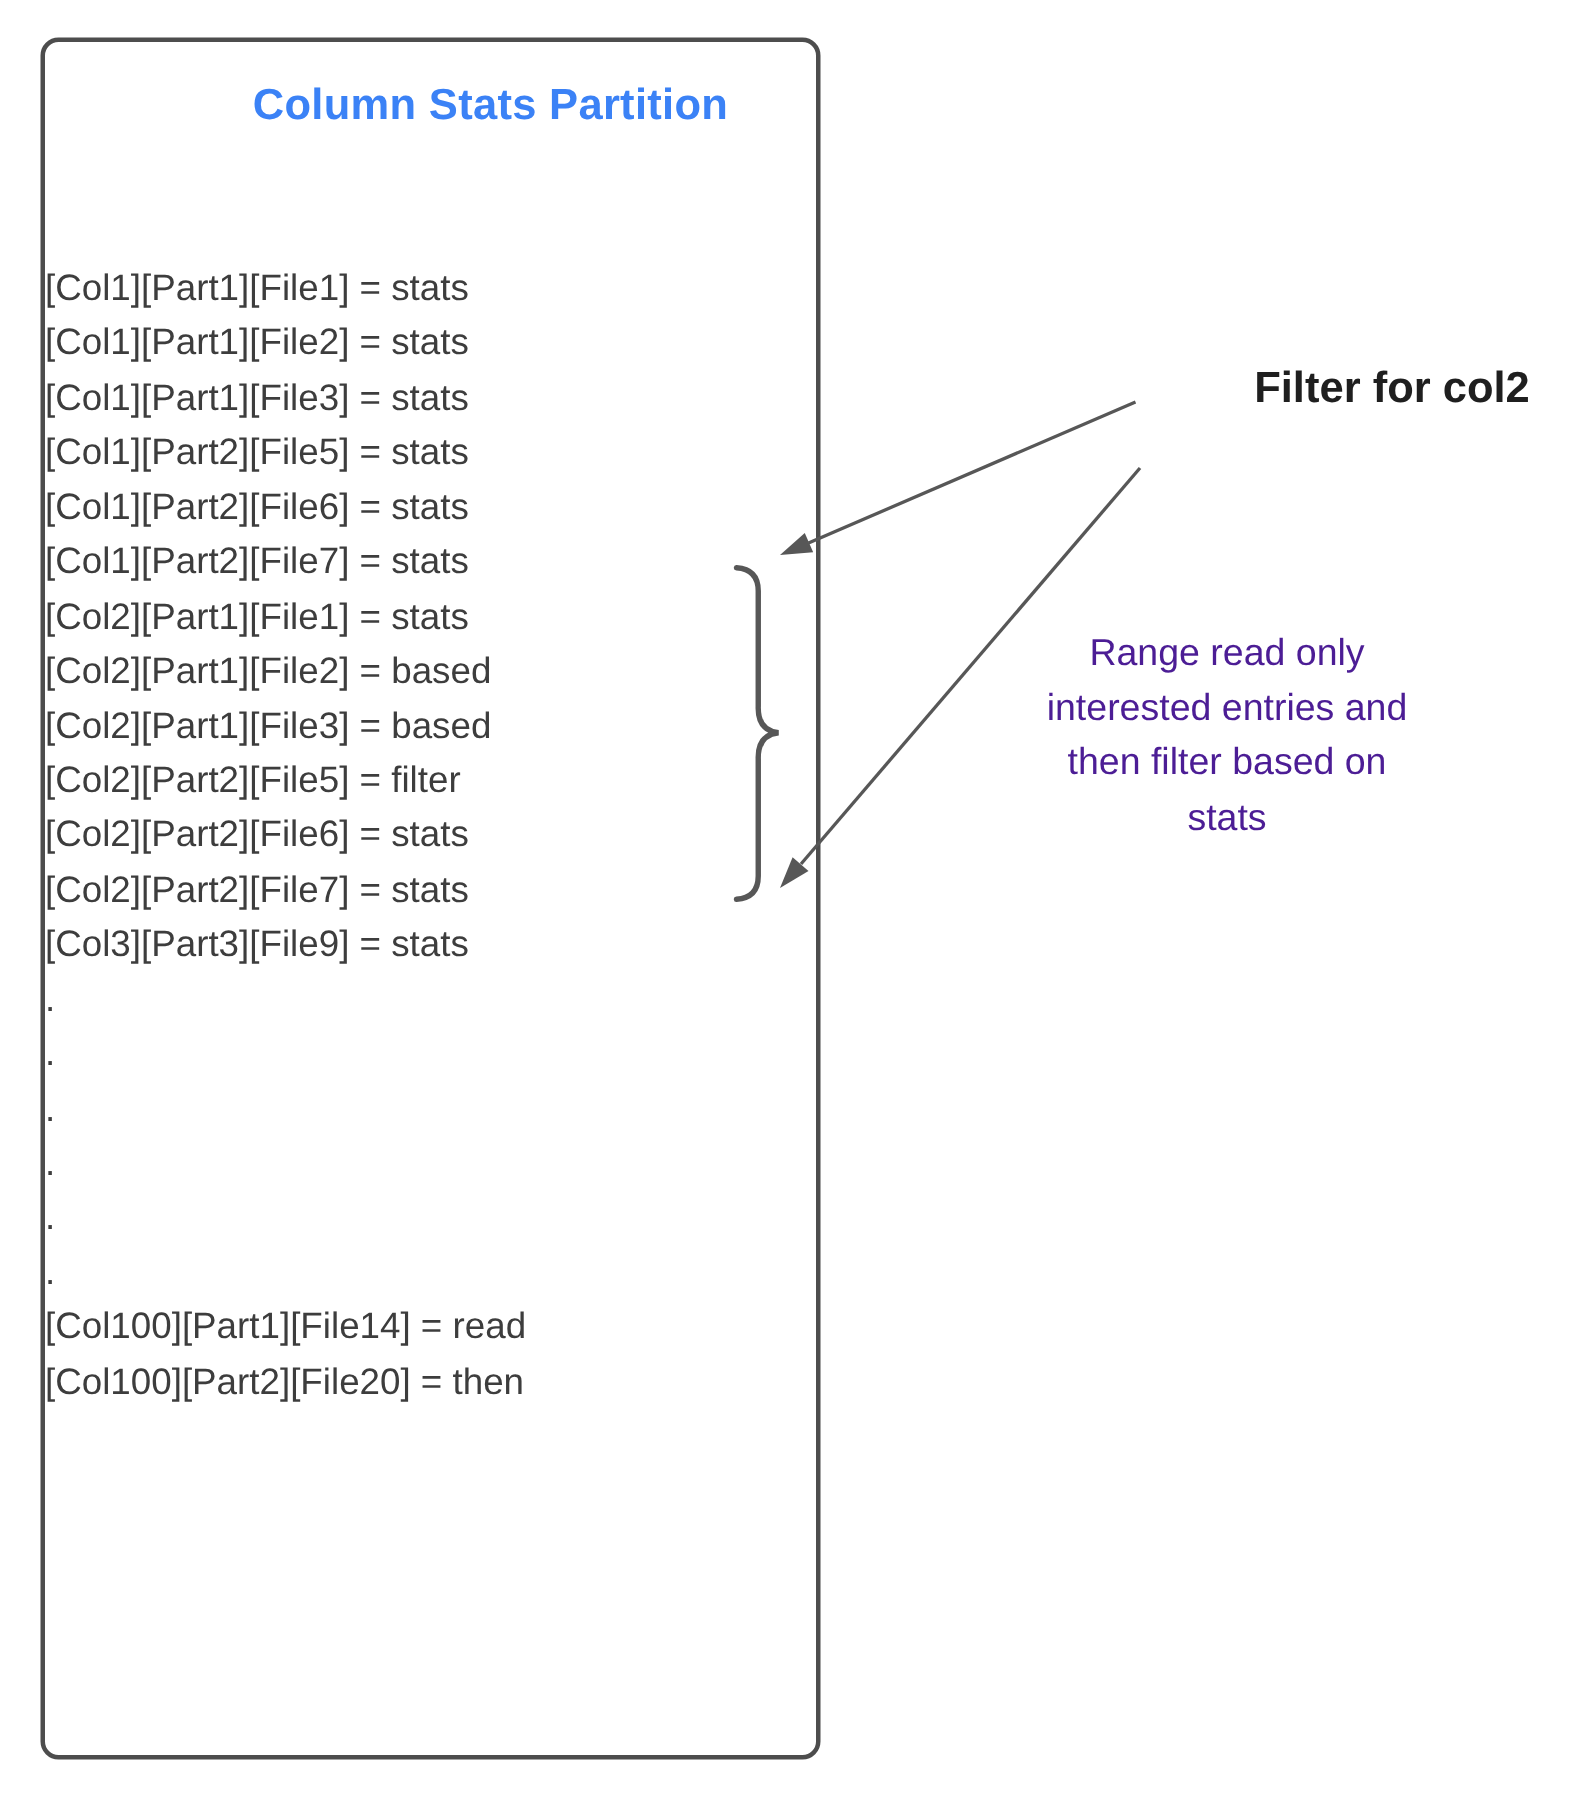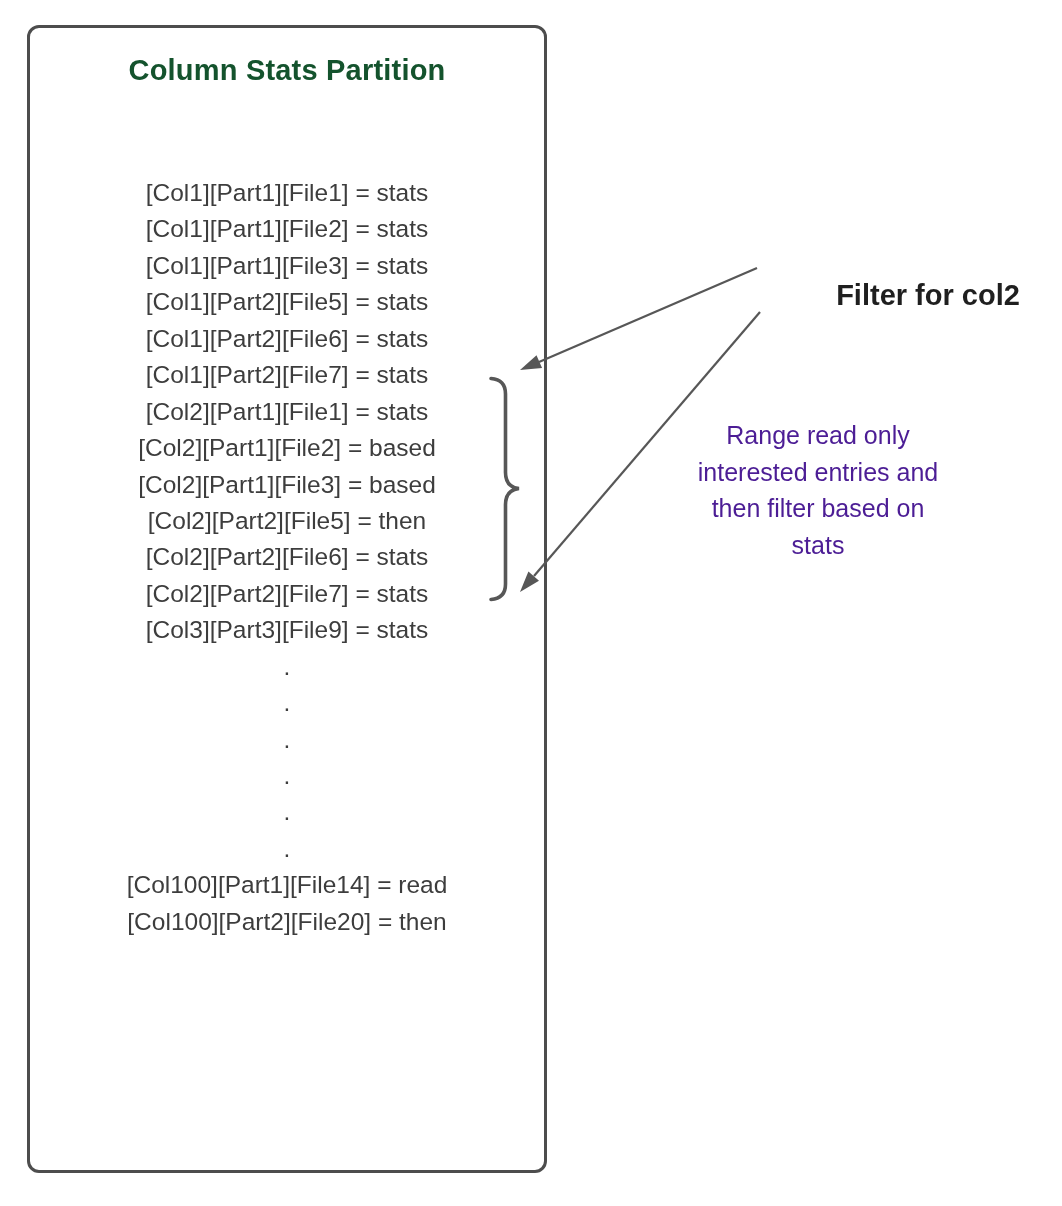--- a/index.html
+++ b/index.html
@@ -27,29 +27,29 @@
     background: #ffffff;
   }
   .box-title {
     position: absolute;
     left: 0;
     top: 26px;
     width: 100%;
     text-align: center;
     font-size: 29px;
     font-weight: bold;
-    color: #14532d;
+    color: #3b82f6;
     letter-spacing: 0.2px;
+    padding-left: 40px;
   }
   .entry-list {
     position: absolute;
     left: 0;
     top: 147px;
     width: 100%;
-    text-align: center;
   }
   .entry {
     font-size: 24.5px;
     line-height: 36.45px;
     height: 36.45px;
     color: #3d3d3d;
     white-space: nowrap;
   }
   .svg-overlay {
     position: absolute;
@@ -62,21 +62,20 @@
   .filter-label {
     position: absolute;
     left: 806px;
     top: 243px;
     width: 244px;
     text-align: center;
     font-size: 29px;
     font-weight: bold;
     color: #1f1f1f;
     white-space: nowrap;
-    margin-top: 36px;
   }
   .range-note {
     position: absolute;
     left: 668px;
     top: 417px;
     width: 300px;
     text-align: center;
     font-size: 25px;
     line-height: 36.5px;
     color: #4c1d95;
@@ -93,21 +92,21 @@
     <div class="entry-list">
         <div class="entry">[Col1][Part1][File1] = stats</div>
         <div class="entry">[Col1][Part1][File2] = stats</div>
         <div class="entry">[Col1][Part1][File3] = stats</div>
         <div class="entry">[Col1][Part2][File5] = stats</div>
         <div class="entry">[Col1][Part2][File6] = stats</div>
         <div class="entry">[Col1][Part2][File7] = stats</div>
         <div class="entry">[Col2][Part1][File1] = stats</div>
         <div class="entry">[Col2][Part1][File2] = based</div>
         <div class="entry">[Col2][Part1][File3] = based</div>
-        <div class="entry">[Col2][Part2][File5] = then</div>
+        <div class="entry">[Col2][Part2][File5] = filter</div>
         <div class="entry">[Col2][Part2][File6] = stats</div>
         <div class="entry">[Col2][Part2][File7] = stats</div>
         <div class="entry">[Col3][Part3][File9] = stats</div>
         <div class="entry">.</div>
         <div class="entry">.</div>
         <div class="entry">.</div>
         <div class="entry">.</div>
         <div class="entry">.</div>
         <div class="entry">.</div>
         <div class="entry">[Col100][Part1][File14] = read</div>

